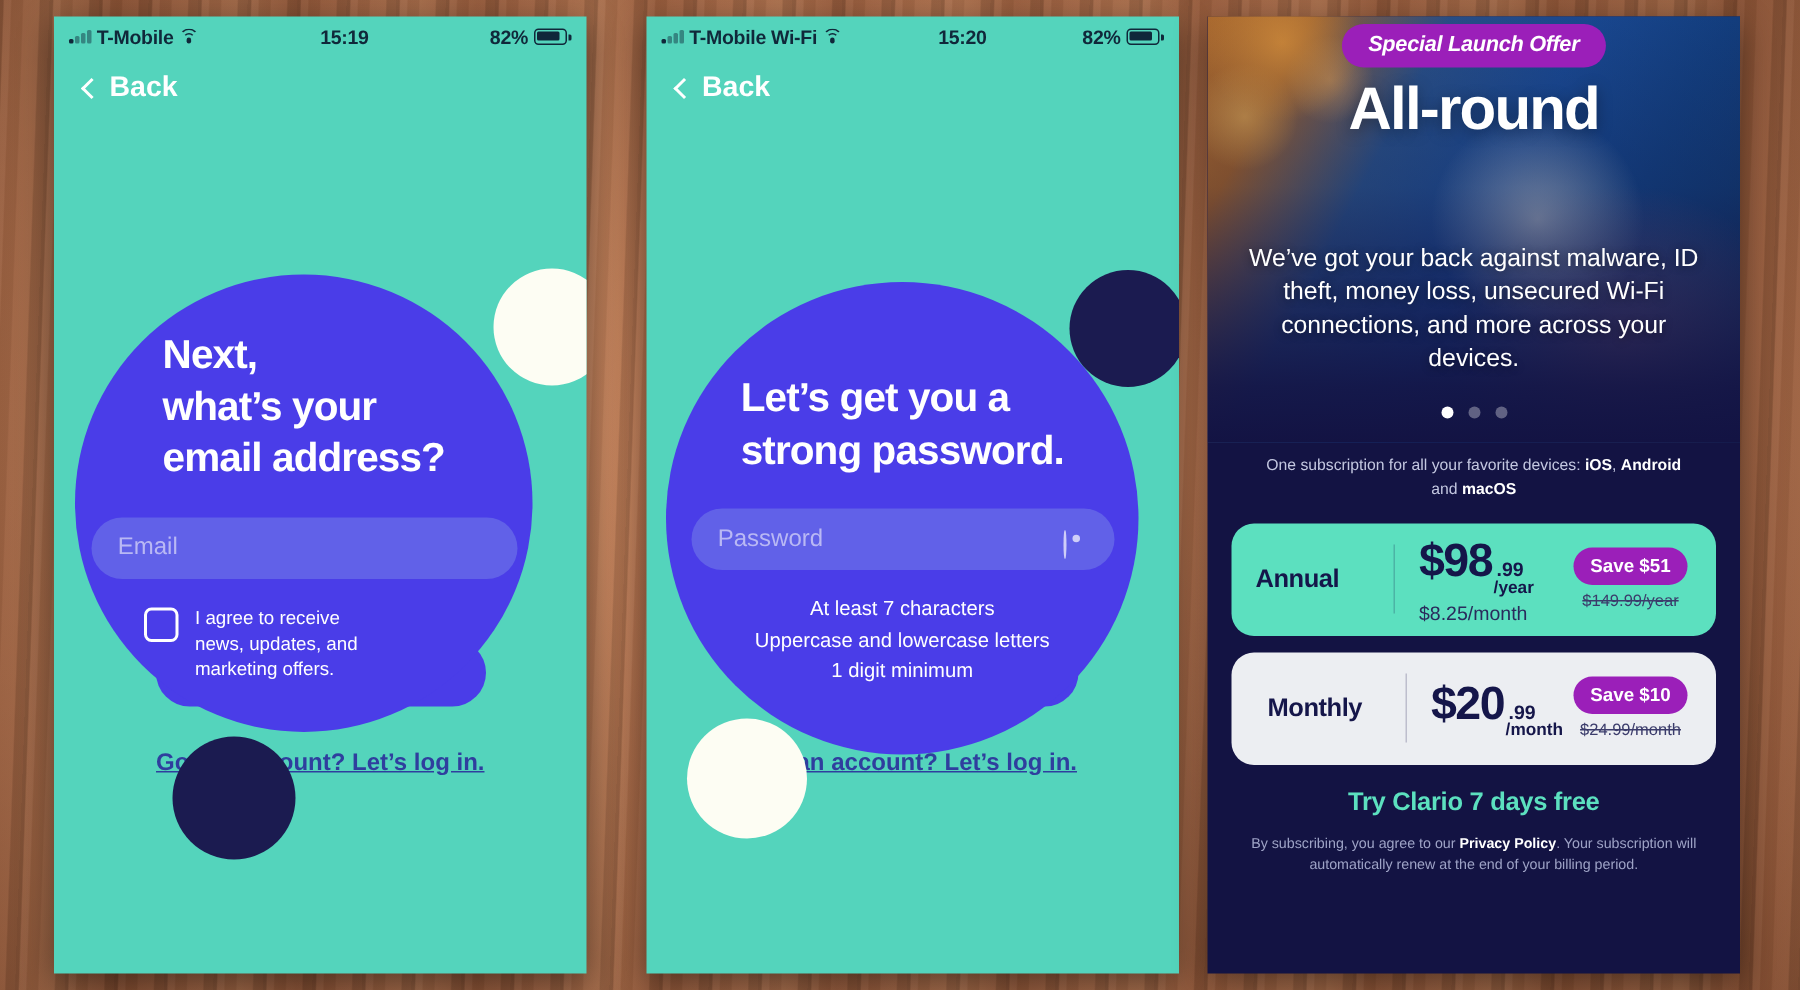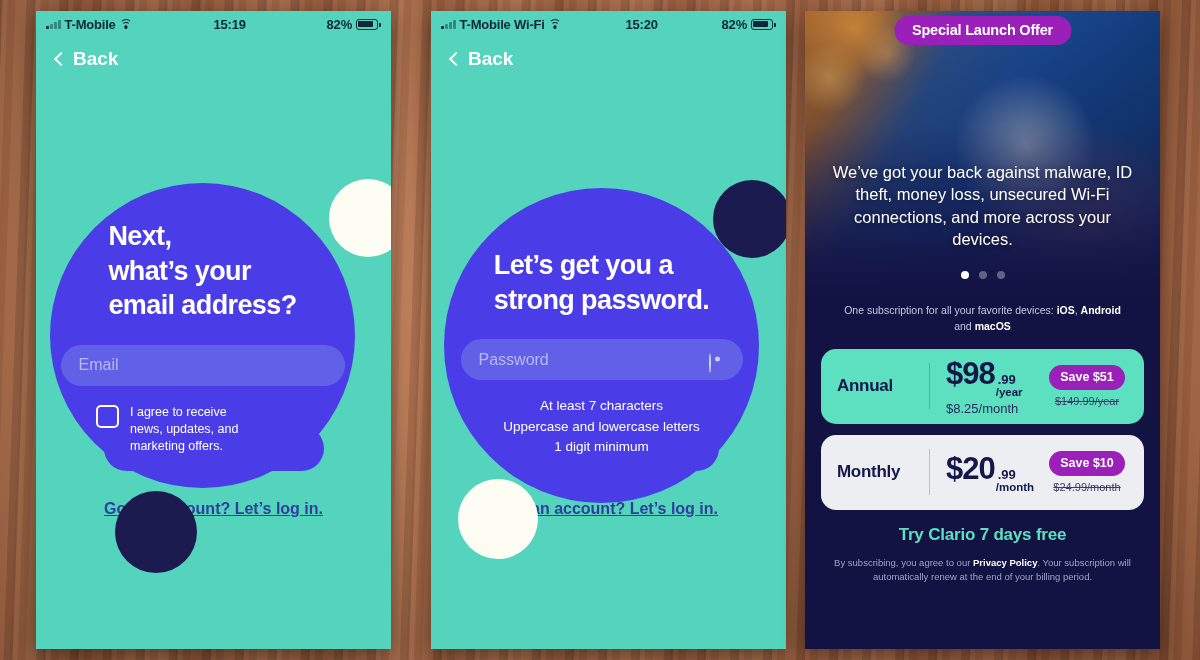--- a/index.html
+++ b/index.html
@@ -197,20 +197,21 @@
     position: absolute; inset: 0;
     background: linear-gradient(180deg, rgba(10,12,45,0.18) 0%, rgba(12,14,50,0.34) 45%, rgba(19,19,67,0.92) 88%, #131343 100%);
   }
   .launch-badge {
     position: absolute; z-index: 20;
     left: 50%; transform: translateX(-50%); top: 31px;
     background: #9b1fb9; color: #fff;
     font-size: 14.5px; font-weight: bold;
     padding: 6px 18px 7px; border-radius: 16px;
     letter-spacing: -0.2px;
+    font-style: italic;
   }
   .hero-title {
     position: absolute; z-index: 20; left: 0; right: 0; top: 66px;
     text-align: center; color: #fff;
     font-size: 40px; font-weight: bold; line-height: 1.1;
     letter-spacing: -1.2px;
     text-shadow: 0 2px 10px rgba(0,0,0,0.35);
   }
   .hero-sub {
     position: absolute; z-index: 20; left: 22px; right: 22px; top: 176px;
@@ -233,21 +234,21 @@
   .devices b { color: #fff; }
 
   .plans { padding: 14px 16px 0; }
   .plan {
     border-radius: 15px; height: 75px;
     display: flex; align-items: center;
     padding: 0 14px 0 0; position: relative;
   }
   .plan + .plan { margin-top: 11px; }
   .plan-annual  { background: #5ce0bf; }
-  .plan-monthly { background: #eceef2; }
+  .plan-monthly { background: #eceef2; padding-left: 8px; }
   .plan-name {
     width: 108px; padding-left: 16px;
     font-size: 17px; font-weight: bold; color: #15164a;
     letter-spacing: -0.3px;
   }
   .plan-divider { width: 1px; height: 46px; background: rgba(21,22,74,0.22); }
   .plan-price { flex: 1; padding-left: 16px; }
   .price-row { display: flex; align-items: baseline; color: #15164a; }
   .price-main { font-size: 31px; font-weight: bold; letter-spacing: -1px; }
   .price-frac { font-size: 13px; font-weight: bold; margin-left: 2px; }
@@ -406,20 +407,21 @@
 
 <div class="phone" id="phone3">
 
   <div class="hero">
     <div class="hero-photo"></div>
     <div class="hero-shade"></div>
 
     <div class="launch-badge">Special Launch Offer</div>
 
     <div class="hero-title">
+      <div>All-round</div>
     </div>
 
     <div class="hero-sub">We’ve got your back against malware, ID theft, money loss, unsecured Wi-Fi connections, and more across your devices.</div>
 
     <div class="dots">
       <span class="dot active"></span>
       <span class="dot"></span>
       <span class="dot"></span>
     </div>
   </div>

